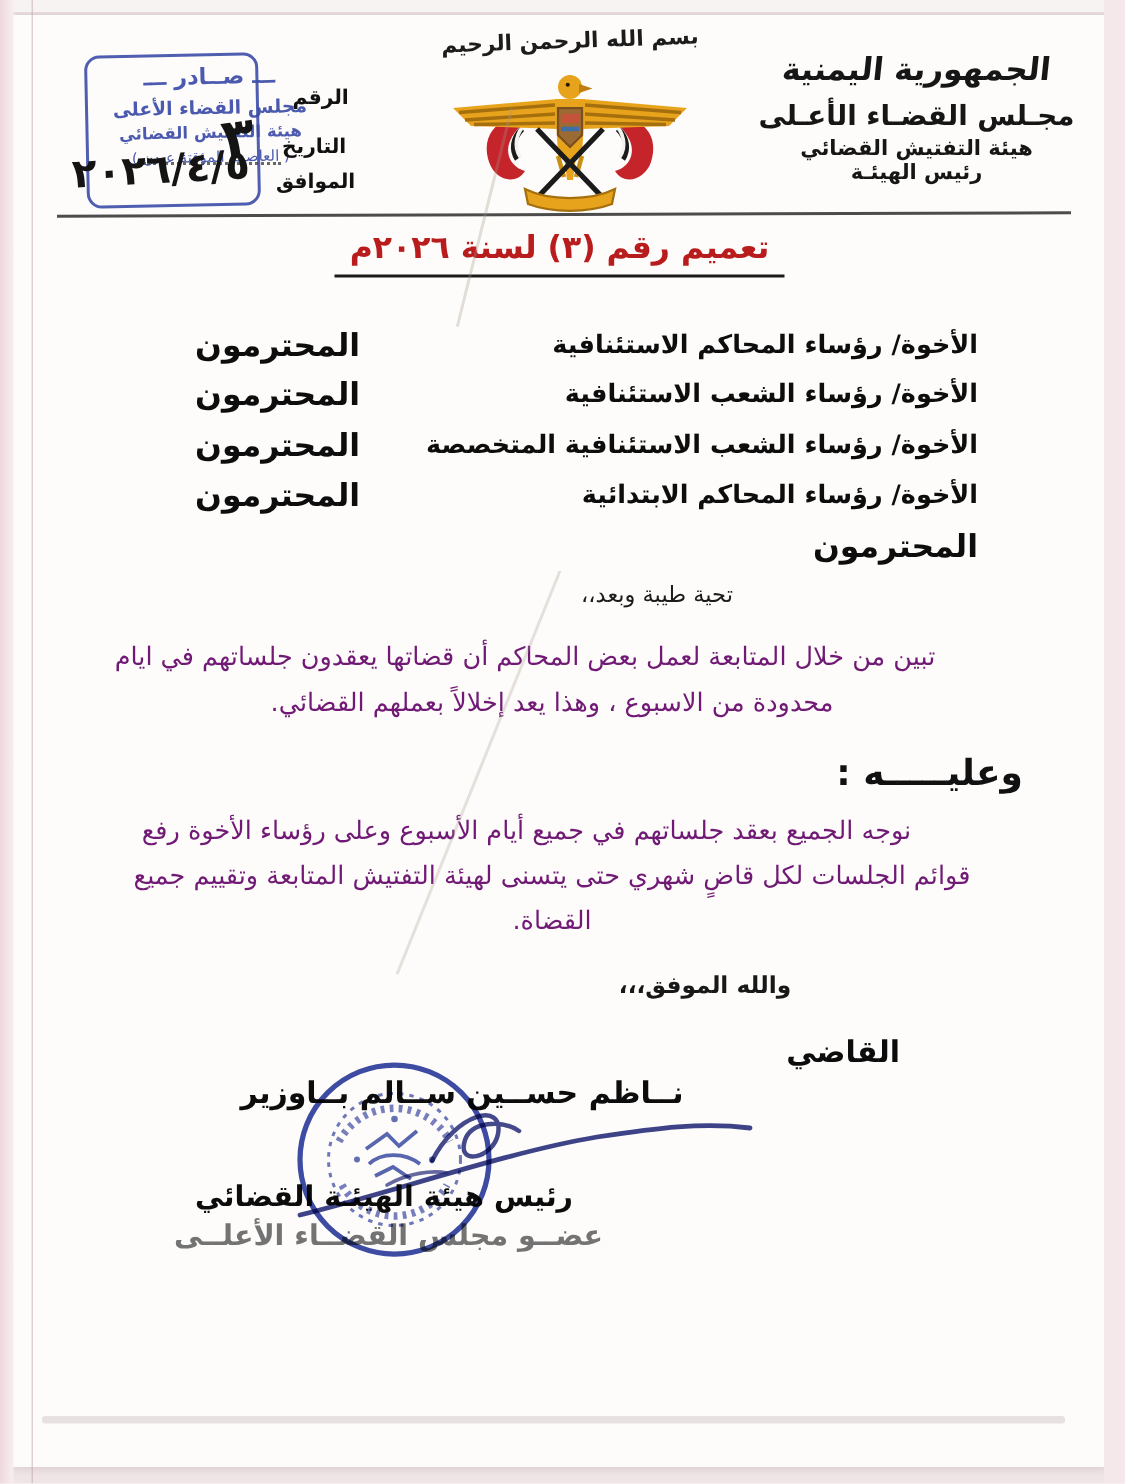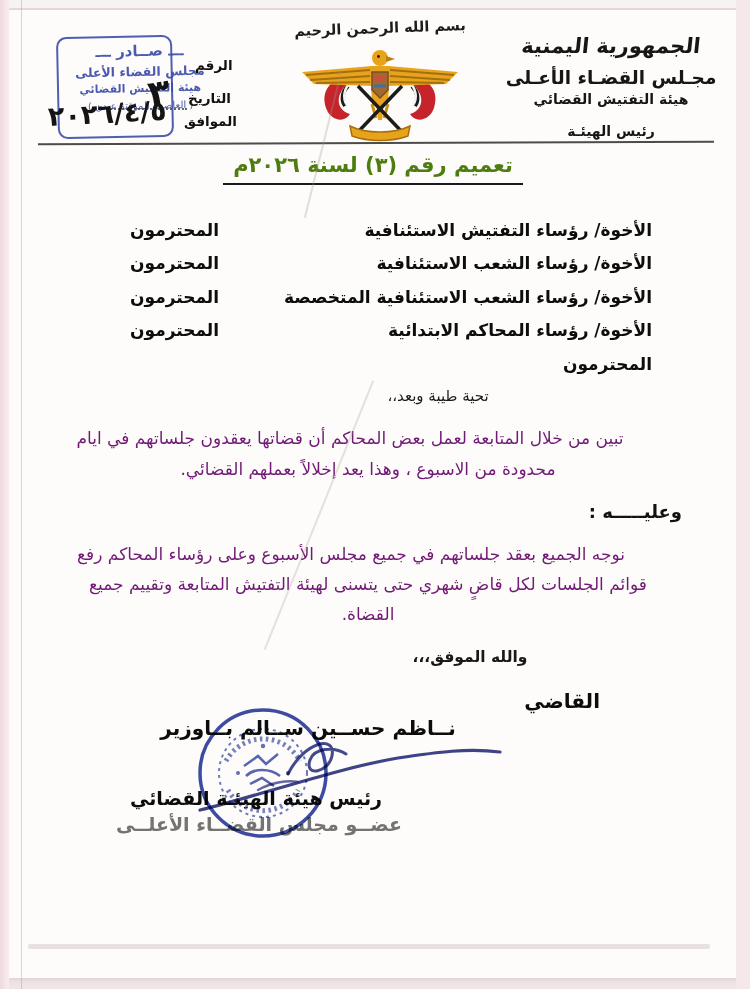--- a/index.html
+++ b/index.html
@@ -37,38 +37,38 @@
   #dotted-line{left:87px;top:90px;width:92px;border-bottom:2px dotted #444;height:8px;opacity:.8;}
   .handwritten{color:#141414;font-weight:bold;}
   #hand-number{left:140px;top:62px;font-size:36px;transform:rotate(-8deg);}
   #hand-date{left:40px;top:88px;font-size:27px;letter-spacing:2px;transform:rotate(-3deg);}
   #bismillah{left:272px;top:10px;width:200px;text-align:center;font-size:14.5px;font-weight:bold;transform:rotate(-2deg);color:#1c1c1c;}
   #emblem{left:284px;top:32px;}
   #header-right{left:472px;top:24px;width:262px;text-align:center;color:#161616;}
   #header-right .h1{font-size:21px;font-weight:bold;transform:skewX(-6deg);letter-spacing:-1px;}
   #header-right .h2{font-size:18.5px;font-weight:bold;margin-top:9px;letter-spacing:-.5px;}
   #header-right .h3{font-size:14px;font-weight:bold;margin-top:3px;}
-  #header-right .h4{font-size:14px;font-weight:bold;margin-top:16px;}
+  #header-right .h4{font-size:14px;font-weight:bold;margin-top:0;}
   #header-rule{left:30px;top:132px;width:676px;height:2px;background:#4c4c4c;transform:rotate(-.2deg);}
   
   #title-wrap{left:0;top:143px;width:730px;text-align:center;}
   #title-wrap span{
-    display:inline-block;font-size:21px;font-weight:bold;color:#4d7c0f;
+    display:inline-block;font-size:21px;font-weight:bold;color:#b91c1c;
     border-bottom:2px solid #1a1a1a;padding:0 10px 6px;
   }
   
   #addressees{left:122px;top:203px;width:522px;}
   .addr-row{display:flex;justify-content:space-between;align-items:center;height:33.5px;}
   .addr-to{font-size:17px;font-weight:bold;color:#0d0d0d;}
-  .addr-hon{font-size:17px;font-weight:bold;color:#0d0d0d;}
+  .addr-hon{font-size:21px;font-weight:bold;color:#0d0d0d;}
   
   #salutation{left:116px;top:377px;width:628px;text-align:center;font-size:15px;color:#1b1b1b;}
   .para{right:78px;width:584px;font-size:17px;color:#701a75;text-align:center;line-height:31px;}
   #para1{top:413px;text-indent:36px;}
-  #therefore{right:56px;top:491px;font-size:18px;font-weight:bold;color:#111;margin-left:24px;}
+  #therefore{right:56px;top:491px;font-size:24px;font-weight:bold;color:#111;margin-left:24px;}
   #para2{top:529px;line-height:30px;text-indent:34px;}
   #closing{left:162px;top:638px;width:600px;text-align:center;font-size:15.5px;font-weight:bold;color:#181818;}
   
   #judge-title{left:0;top:679px;width:592px;font-size:20px;font-weight:bold;color:#0c0c0c;}
   #judge-name{left:0;top:706px;width:600px;text-align:center;font-size:20px;font-weight:bold;letter-spacing:.5px;color:#0c0c0c;}
   #role1{left:0;top:777px;width:496px;text-align:center;font-size:19px;font-weight:bold;color:#0c0c0c;}
   #role2{left:0;top:803px;width:502px;text-align:center;font-size:19px;font-weight:bold;color:#737373;}
   #seal{left:188px;top:696px;width:134px;height:134px;mix-blend-mode:multiply;opacity:.92;}
   #signature-stroke{left:130px;top:688px;mix-blend-mode:multiply;}
   
@@ -145,21 +145,21 @@
     </div>
 
     <div id="header-rule" class="abs"></div>
 
     <div id="title-wrap" class="abs rtl">
       <span>تعميم رقم (٣) لسنة ٢٠٢٦م</span>
     </div>
 
     <div id="addressees" class="abs rtl">
       <div class="addr-row">
-        <span class="addr-to">الأخوة/ رؤساء التفتيش الاستئنافية</span>
+        <span class="addr-to">الأخوة/ رؤساء المحاكم الاستئنافية</span>
         <span class="addr-hon">المحترمون</span>
       </div>
       <div class="addr-row">
         <span class="addr-to">الأخوة/ رؤساء الشعب الاستئنافية</span>
         <span class="addr-hon">المحترمون</span>
       </div>
       <div class="addr-row">
         <span class="addr-to">الأخوة/ رؤساء الشعب الاستئنافية المتخصصة</span>
         <span class="addr-hon">المحترمون</span>
       </div>
@@ -168,21 +168,21 @@
         <span class="addr-hon">المحترمون</span>
       </div>
       <div class="addr-row">
         <span class="addr-hon">المحترمون</span>
       </div>
     </div>
 
     <div id="salutation" class="abs rtl">تحية طيبة وبعد،،</div>
     <div id="para1" class="abs rtl para">تبين من خلال المتابعة لعمل بعض المحاكم أن قضاتها يعقدون جلساتهم في ايام محدودة من الاسبوع ، وهذا يعد إخلالاً بعملهم القضائي.</div>
     <div id="therefore" class="abs rtl">وعليـــــه :</div>
-    <div id="para2" class="abs rtl para">نوجه الجميع بعقد جلساتهم في جميع مجلس الأسبوع وعلى رؤساء المحاكم رفع قوائم الجلسات لكل قاضٍ شهري حتى يتسنى لهيئة التفتيش المتابعة وتقييم جميع القضاة.</div>
+    <div id="para2" class="abs rtl para">نوجه الجميع بعقد جلساتهم في جميع أيام الأسبوع وعلى رؤساء الأخوة رفع قوائم الجلسات لكل قاضٍ شهري حتى يتسنى لهيئة التفتيش المتابعة وتقييم جميع القضاة.</div>
     <div id="closing" class="abs rtl">والله الموفق،،،</div>
 
     <div id="judge-title" class="abs rtl">القاضي</div>
     <div id="judge-name" class="abs rtl">نــاظم حســين ســالم بــاوزير</div>
     <div id="role1" class="abs rtl">رئيس هيئة الهيئـة القضائي</div>
     <div id="role2" class="abs rtl">عضــو مجلس القضــاء الأعلــى</div>
 
     <div id="seal" class="abs">
       <svg width="134" height="134" viewBox="0 0 134 134">
         <circle cx="67" cy="67" r="63" fill="none" stroke="#2c3c9e" stroke-width="3.5"></circle>

